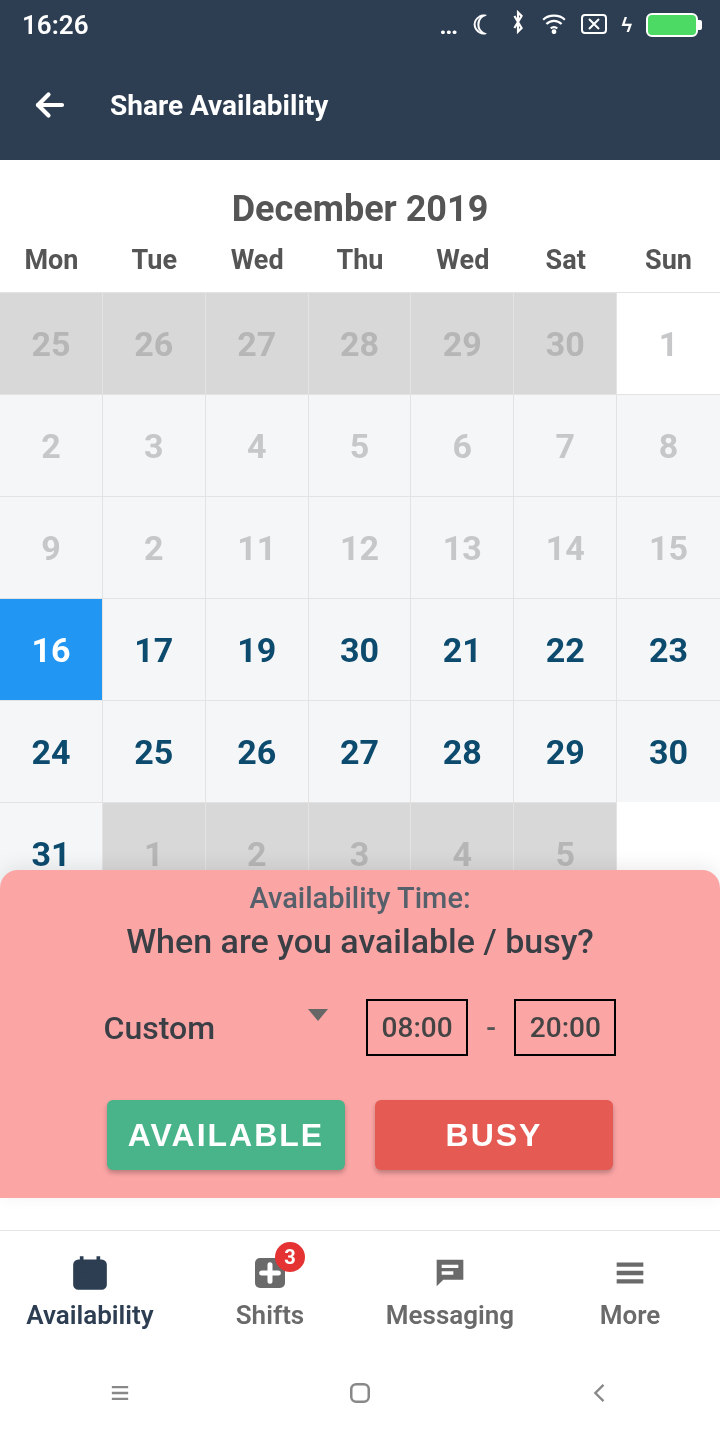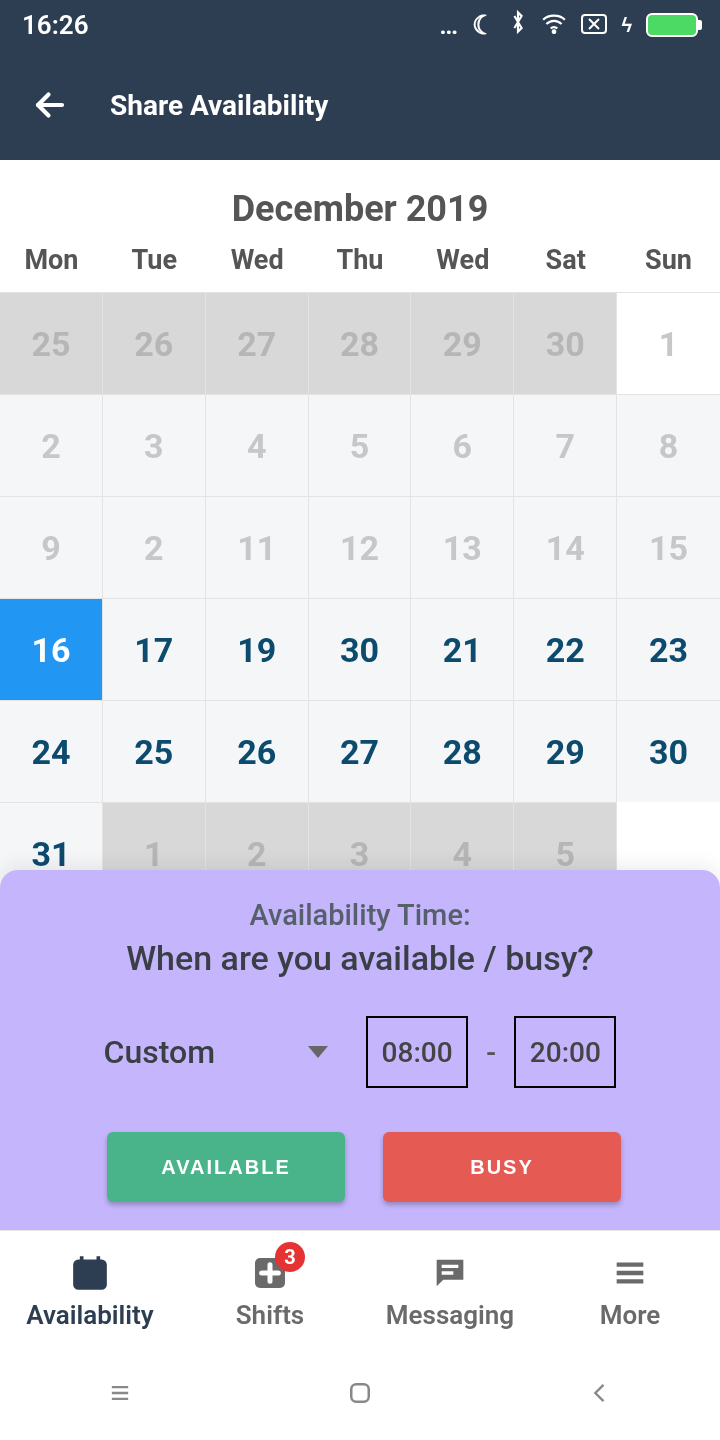--- a/index.html
+++ b/index.html
@@ -36,33 +36,33 @@
     background: #f4f6f7;
   }
   .cal-cell:nth-child(7n) { border-right: none; }
   .cal-cell.other-month { background: #d8d8d8; color: #b6b6b6; }
   .cal-cell.other-month.white { background: #fff; }
   .cal-cell.past { color: #c5c7c9; }
   .cal-cell.selected { background: #2196f3; color: #fff; }
 
   
   .sheet {
-    background: #c4b5fd; border-top-left-radius: 18px; border-top-right-radius: 18px;
+    background: #fca5a5; border-top-left-radius: 18px; border-top-right-radius: 18px;
     box-shadow: 0 -4px 20px rgba(0,0,0,0.08);
-    margin-top: -34px; padding: 28px 24px 28px; text-align: center;
+    margin-top: -34px; padding: 11px 24px 28px; text-align: center;
   }
   .sheet-title { font-size: 29px; color: #55606b; font-weight: 500; }
   .sheet-sub { font-size: 34px; color: #3a3f45; font-weight: 500; margin-top: 6px; }
   .time-row { display: flex; align-items: center; justify-content: center; gap: 18px; margin-top: 38px; }
-  .custom-select { display: flex; align-items: center; gap: 93px; font-size: 32px; color: #3a3f45; font-weight: 500; margin-right: 20px; }
+  .custom-select { display: flex; gap: 93px; font-size: 32px; color: #3a3f45; font-weight: 500; margin-right: 20px; }
   .caret-down { width: 0; height: 0; border-left: 10px solid transparent; border-right: 10px solid transparent; border-top: 12px solid #666; }
-  .time-box { width: 102px; height: 72px; border: 2px solid #000; display: flex; align-items: center; justify-content: center; font-size: 28px; font-weight: 500; color: #444; }
+  .time-box { width: 102px; height: 57px; border: 2px solid #000; display: flex; align-items: center; justify-content: center; font-size: 28px; font-weight: 500; color: #444; }
   .dash { font-size: 28px; color: #555; font-weight: 600; }
   .btn-row { display: flex; justify-content: center; gap: 30px; margin-top: 44px; }
-  .btn { width: 238px; height: 70px; border: none; border-radius: 6px; font-size: 20px; font-weight: 700; letter-spacing: 2px; color: #fff; box-shadow: 0 3px 5px rgba(0,0,0,0.25); margin-left: 8px; }
+  .btn { width: 238px; height: 70px; border: none; border-radius: 6px; font-size: 32px; font-weight: 700; letter-spacing: 2px; color: #fff; box-shadow: 0 3px 5px rgba(0,0,0,0.25); }
   .btn.available { background: #49b38a; }
   .btn.busy { background: #e55a53; }
 
   
   .bottom-nav { height: 120px; background: #fff; border-top: 1px solid #e6e6e6; display: grid; grid-template-columns: repeat(4, 1fr); }
   .nav-item { display: flex; flex-direction: column; align-items: center; justify-content: center; gap: 6px; color: #6a6a6a; font-size: 26px; font-weight: 600; position: relative; }
   .nav-item.active { color: #2d3e52; }
   .nav-icon { width: 42px; height: 42px; display: flex; align-items: center; justify-content: center; position: relative; }
   .badge { position: absolute; top: -10px; right: -14px; background: #e53232; color: #fff; font-size: 20px; font-weight: 700; width: 30px; height: 30px; border-radius: 50%; display: flex; align-items: center; justify-content: center; }
 

